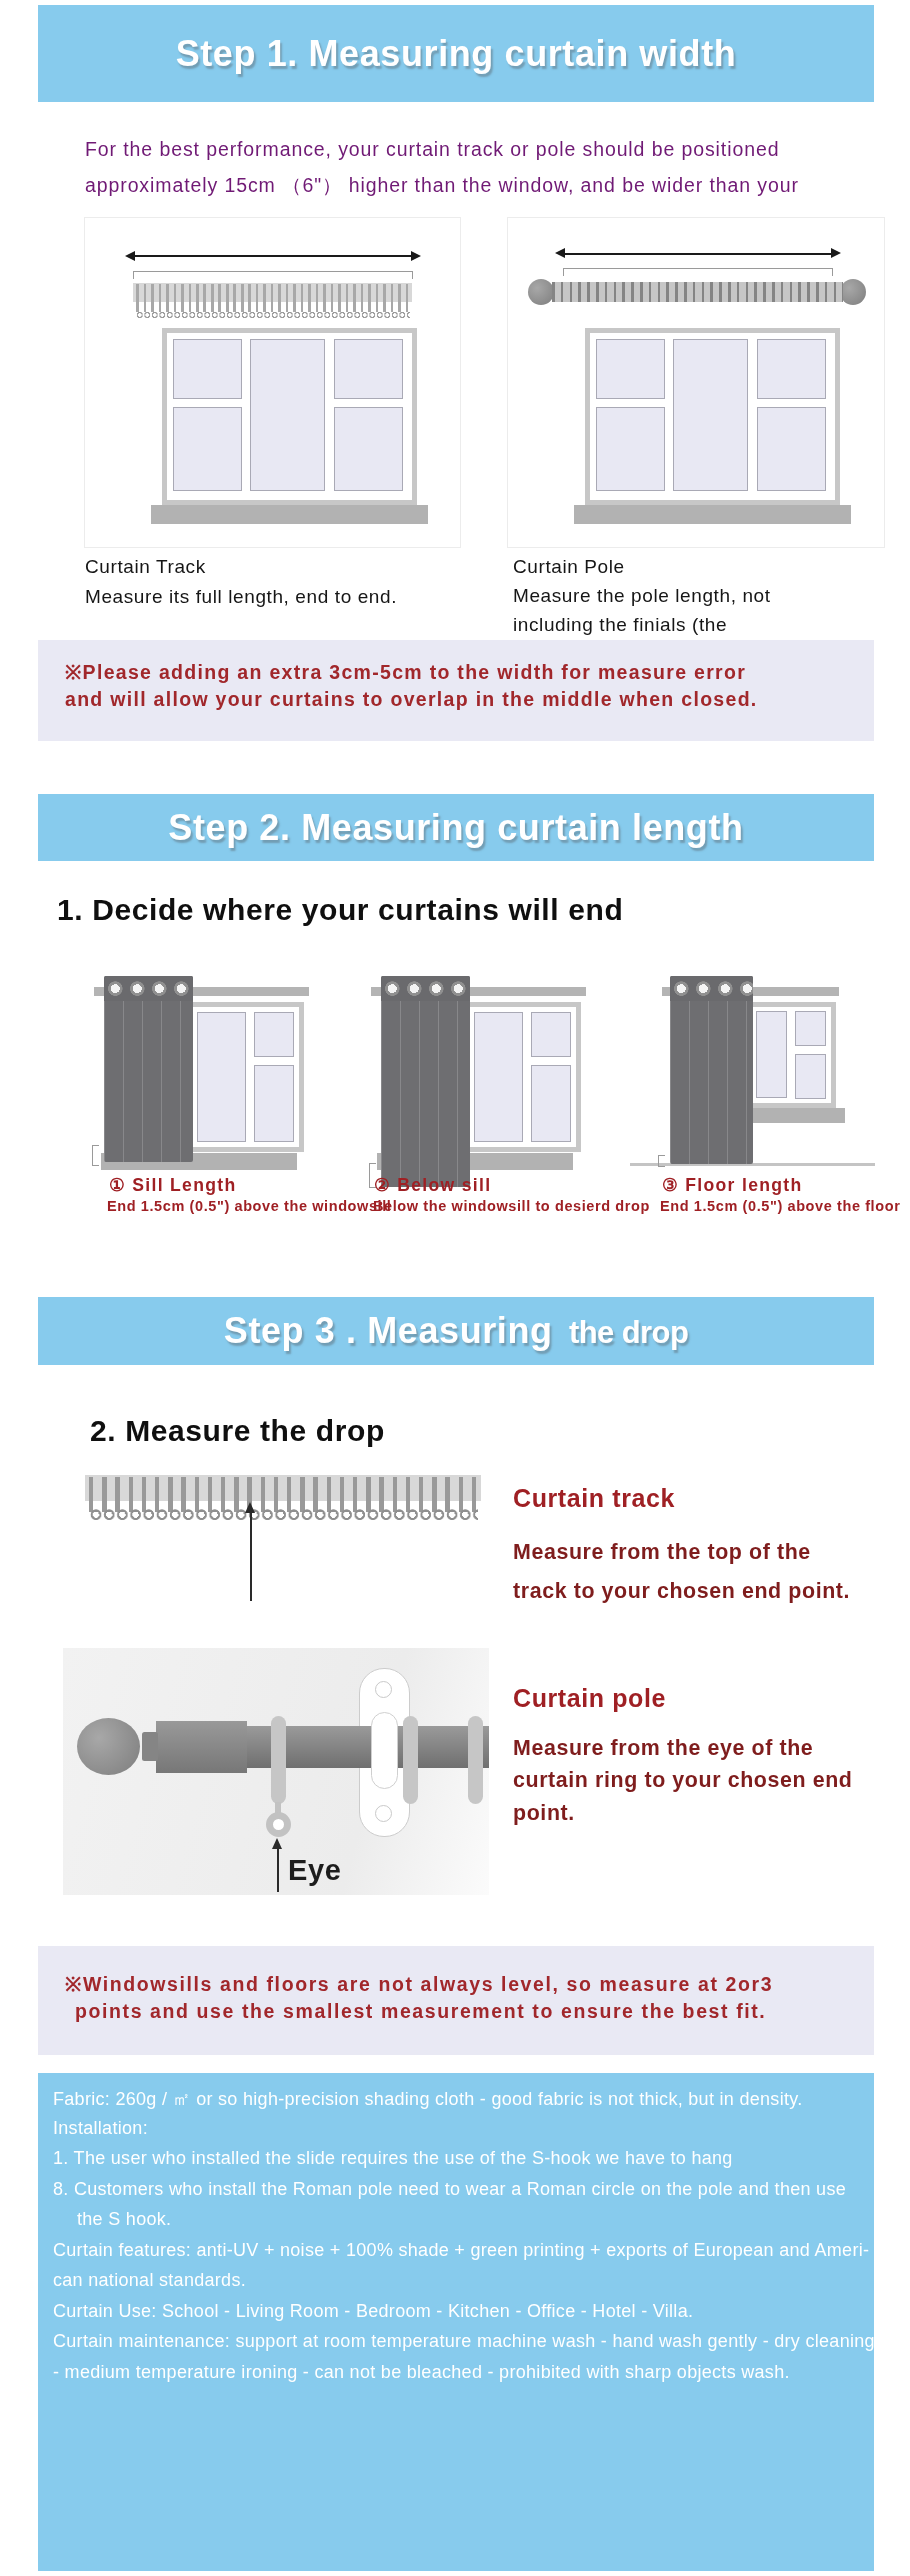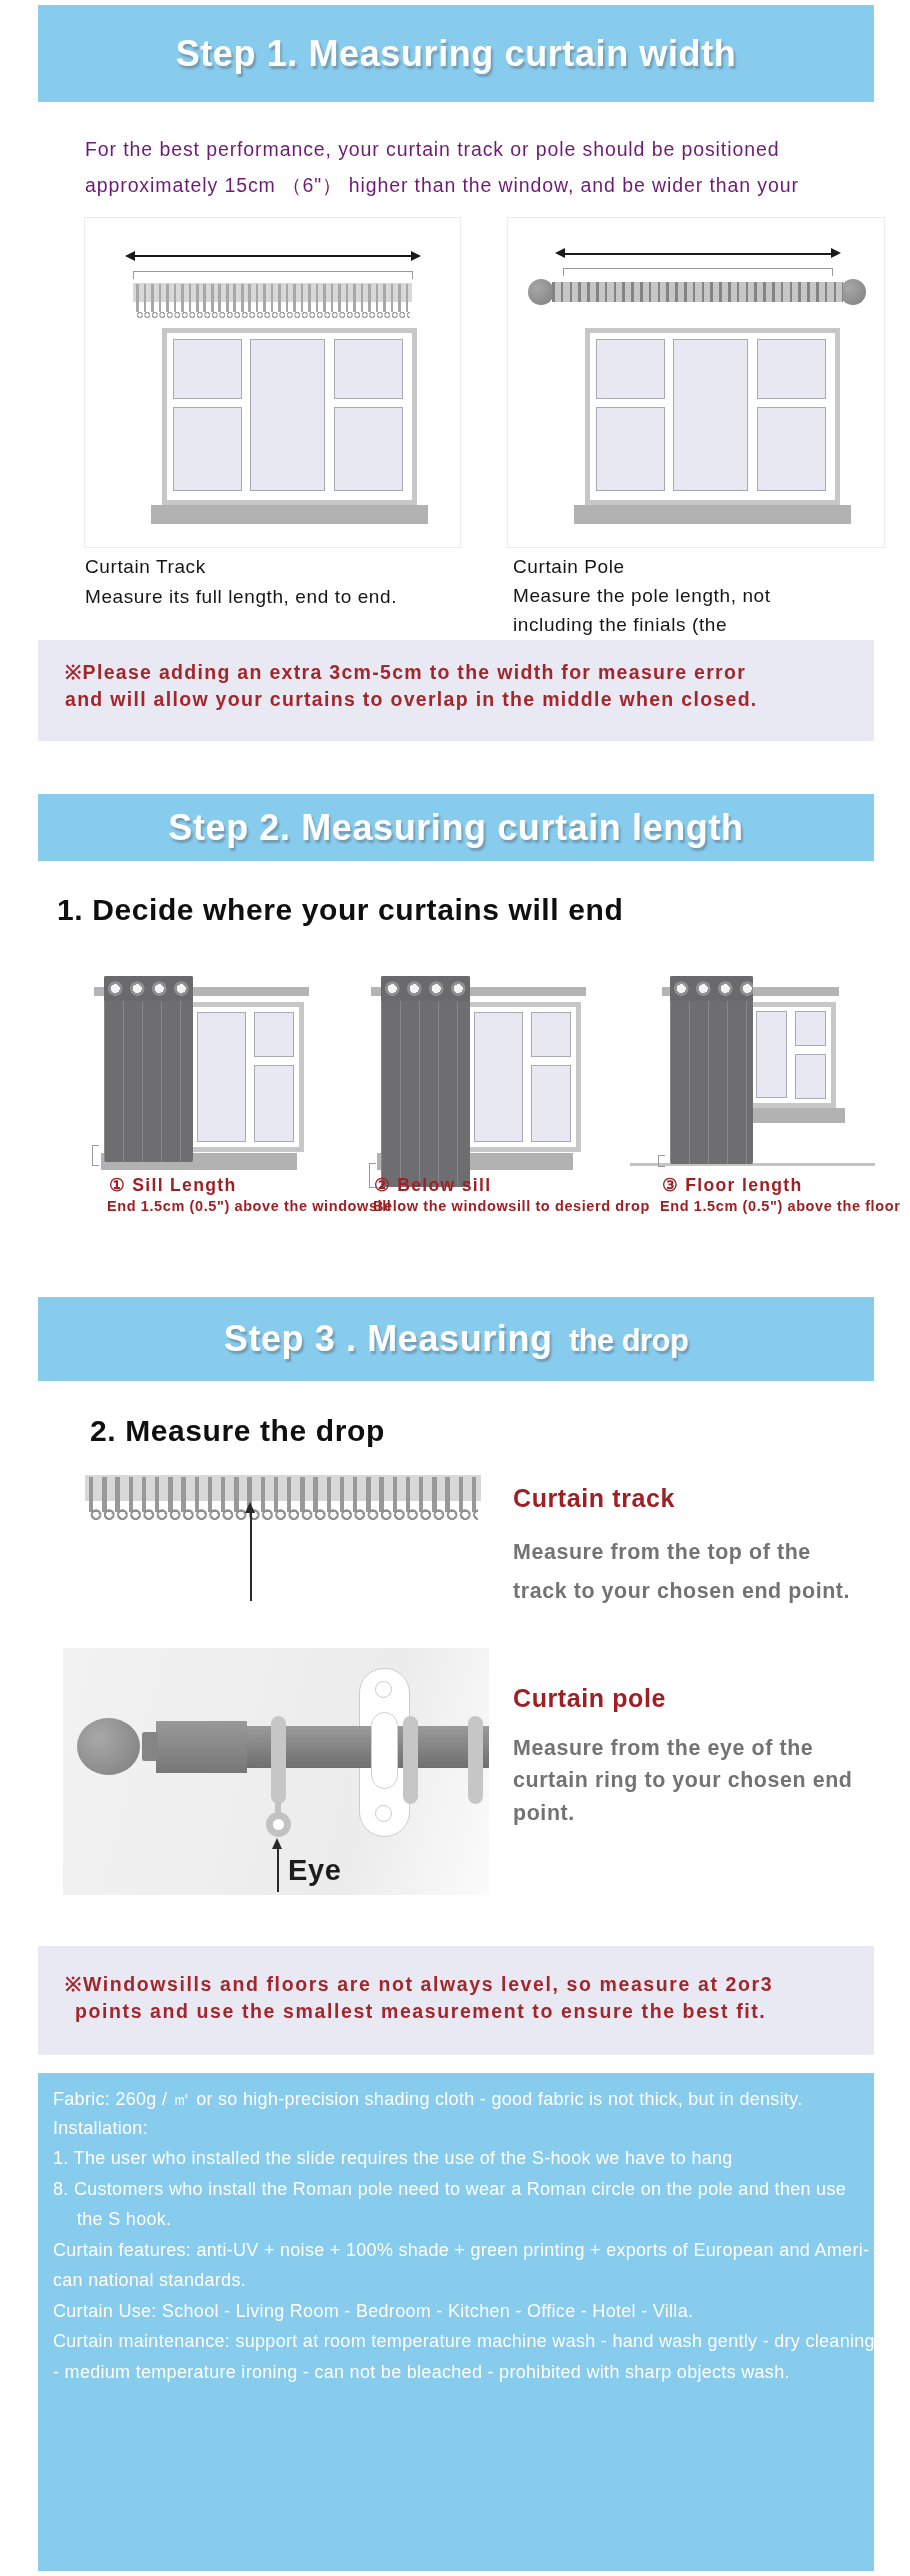--- a/index.html
+++ b/index.html
@@ -39,21 +39,21 @@
            background-image:repeating-linear-gradient(90deg,rgba(255,255,255,.18) 0 1.3px,transparent 1.3px 19px);}
   .grommets{position:absolute;background:#6a6a6d;
             background-image:radial-gradient(circle at 11.3px 12.6px,#f4f4f4 0 4.4px,#909090 4.4px,#909090 7px,transparent 7.5px);
             background-size:22px 25px;background-repeat:repeat-x;border-radius:1.9px 1.9px 0 0;}
   .rod2{position:absolute;background:#b4b4b4;}
   .mark-bracket{position:absolute;border-left:1.9px solid #9a9a9a;border-top:1.9px solid #9a9a9a;
                 border-bottom:1.9px solid #9a9a9a;width:5.7px;}
   .opt-title{position:absolute;font-size:17.6px;font-weight:bold;color:#9F2024;letter-spacing:1.3px;white-space:nowrap;}
   .opt-desc{position:absolute;font-size:14.5px;font-weight:bold;color:#9F2024;letter-spacing:0.6px;white-space:nowrap;}
   .red-h{position:absolute;font-size:25px;font-weight:bold;color:#9F2024;letter-spacing:0.6px;white-space:nowrap;}
-  .red-b{position:absolute;font-size:21.4px;font-weight:bold;color:#737373;letter-spacing:0.6px;white-space:nowrap;}
+  .red-b{position:absolute;font-size:21.4px;font-weight:bold;color:#7f1d1d;letter-spacing:0.6px;white-space:nowrap;}
   .track3-stems{position:absolute;background-image:repeating-linear-gradient(90deg,#999999 0 4.4px,transparent 4.4px 13.2px);}
   .track3-rings{position:absolute;background-image:radial-gradient(circle at 7px 5.7px,#ffffff 0 3.1px,#8f8f8f 3.1px,#8f8f8f 5px,transparent 5.7px);
                 background-size:13.2px 14px;background-repeat:repeat-x;}
   .v-arrow-line{position:absolute;width:1.9px;background:#2a2a2a;}
   .tri-up{position:absolute;width:0;height:0;border-left:5.7px solid transparent;
           border-right:5.7px solid transparent;border-bottom:11.3px solid #2a2a2a;}
   .photo-box{position:absolute;background:linear-gradient(105deg,#f2f2f2 0%,#ececec 70%,#fbfbfb 100%);overflow:hidden;}
   .ring3{position:absolute;background:#c6c6c6;border-radius:7.5px;}
   .details-box{position:absolute;left:38px;width:836px;background:#87CBED;}
   .details-line{position:absolute;left:53px;font-size:18px;color:#ffffff;letter-spacing:0.3px;white-space:nowrap;}
@@ -171,21 +171,21 @@
     <div class="curtain" style="left:670px;top:976px;width:83px;height:188px;"></div>
     <div class="grommets" style="left:670px;top:976px;width:83px;height:25px;"></div>
     <div class="mark-bracket" style="left:658px;top:1155px;height:10px;"></div>
   </div>
   <div class="opt-title" style="left:662px;top:1175px;">
     <span>③</span>
     <span>Floor length</span>
   </div>
   <div class="opt-desc" style="left:660px;top:1198px;">End 1.5cm (0.5") above the floor</div>
 
-  <div class="banner" style="top:1297px;height:84px;">
+  <div class="banner" style="top:1297px;height:68px;">
     <div class="banner-title">
       <span>Step 3 . Measuring</span><span class="banner-title-sub">the drop</span>
     </div>
   </div>
 
   <div class="abs h2head" style="left:90px;top:1414px;">2. Measure the drop</div>
 
   <div>
     <div class="track-bar" style="left:85px;top:1475px;width:396px;height:26px;"></div>
     <div class="track3-stems" style="left:89px;top:1477px;width:389px;height:35px;"></div>

